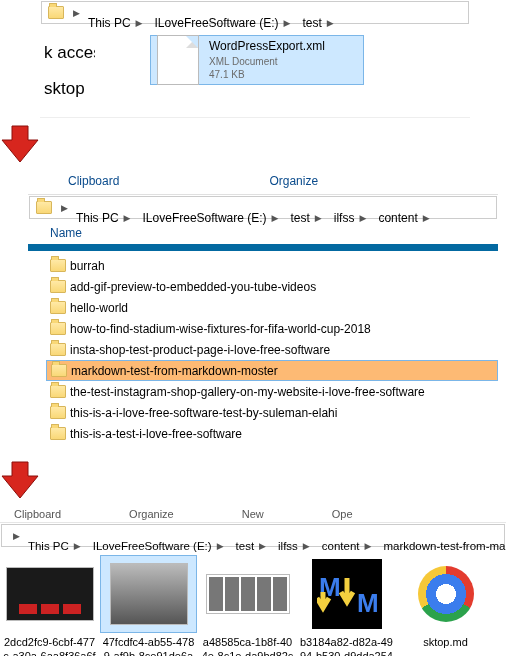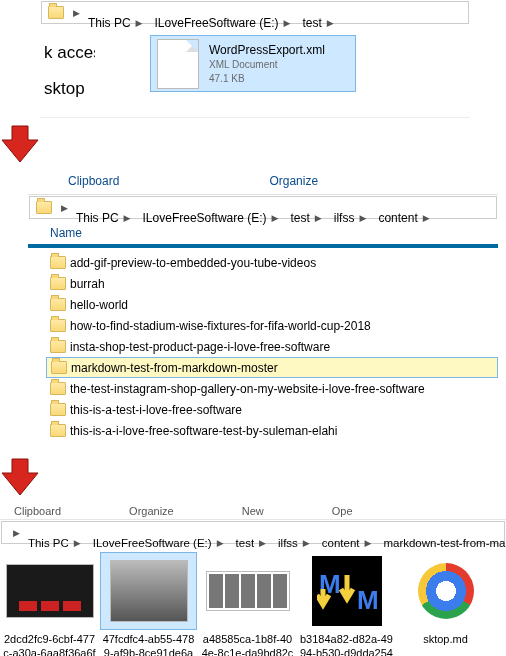--- a/index.html
+++ b/index.html
@@ -64,22 +64,22 @@
     color: #000;
     overflow: hidden;
   }
   .left-rail div { padding: 8px 0; white-space: nowrap; }
   .file-tile {
     margin-left: 55px;
     display: flex;
     align-items: center;
     background: #cde8ff;
     border: 1px solid #7bb6e8;
-    padding: 4px 30px 4px 6px;
-    height: 57px;
+    padding: 4px 38px 4px 6px;
+    height: 50px;
   }
   .file-thumb {
     width: 42px; height: 50px;
     background: #fff;
     border: 1px solid #bbb;
     position: relative;
     margin-right: 10px;
   }
   .file-thumb::after {
     content: "";
@@ -114,35 +114,35 @@
   .tab {
     flex: 0 0 auto;
     padding: 2px 70px 2px 40px;
     color: #0a4b8c;
   }
   .tab + .tab { padding-left: 80px; }
   .col-header {
     padding: 6px 6px 4px 22px;
     color: #0a4b8c;
     font-size: 12px;
-    border-bottom: 4px solid #0369a1;
+    border-bottom: 7px solid #0369a1;
   }
   .list {
     padding: 4px 0 10px 18px;
   }
   .list-row {
     display: flex;
     align-items: center;
     height: 21px;
     padding: 0 4px;
     font-size: 12px;
     color: #000;
   }
   .list-row.sel {
-    background: #fef9c3;
+    background: #fdba74;
     border: 1px solid #7bb6e8;
     height: 21px;
   }
   .ribbon-row {
     display: flex;
     align-items: center;
     font-size: 11px;
     color: #3a3a3a;
     border-bottom: 1px solid #e6e6e6;
     padding: 2px 6px;
@@ -259,53 +259,53 @@
       </span>
     <span class="bc-seg">
         <span>content</span>
         <span class="bc-arrow">▶</span>
       </span>
   </div>
   <div class="col-header">Name</div>
   <div class="list" id="folder-list">
       <div class="list-row">
         <span class="folder-icon"></span>
+        <span>burrah</span>
+      </div>
+      <div class="list-row">
+        <span class="folder-icon"></span>
         <span>add-gif-preview-to-embedded-you-tube-videos</span>
       </div>
       <div class="list-row">
         <span class="folder-icon"></span>
-        <span>burrah</span>
-      </div>
-      <div class="list-row">
-        <span class="folder-icon"></span>
         <span>hello-world</span>
       </div>
       <div class="list-row">
         <span class="folder-icon"></span>
         <span>how-to-find-stadium-wise-fixtures-for-fifa-world-cup-2018</span>
       </div>
       <div class="list-row">
         <span class="folder-icon"></span>
         <span>insta-shop-test-product-page-i-love-free-software</span>
       </div>
       <div class="list-row sel">
         <span class="folder-icon"></span>
         <span>markdown-test-from-markdown-moster</span>
       </div>
       <div class="list-row">
         <span class="folder-icon"></span>
         <span>the-test-instagram-shop-gallery-on-my-website-i-love-free-software</span>
       </div>
       <div class="list-row">
         <span class="folder-icon"></span>
+        <span>this-is-a-i-love-free-software-test-by-suleman-elahi</span>
+      </div>
+      <div class="list-row">
+        <span class="folder-icon"></span>
         <span>this-is-a-test-i-love-free-software</span>
-      </div>
-      <div class="list-row">
-        <span class="folder-icon"></span>
-        <span>this-is-a-i-love-free-software-test-by-suleman-elahi</span>
       </div>
     </div>
 </div>
 
 <div class="arrow-down">
   <svg width="40" height="40">
       <path d="M12 2 h16 v14 h10 L20 38 L2 16 h10 z" fill="#d7261e" stroke="#8c0f0a" stroke-width="1"></path>
     </svg>
 </div>
 

